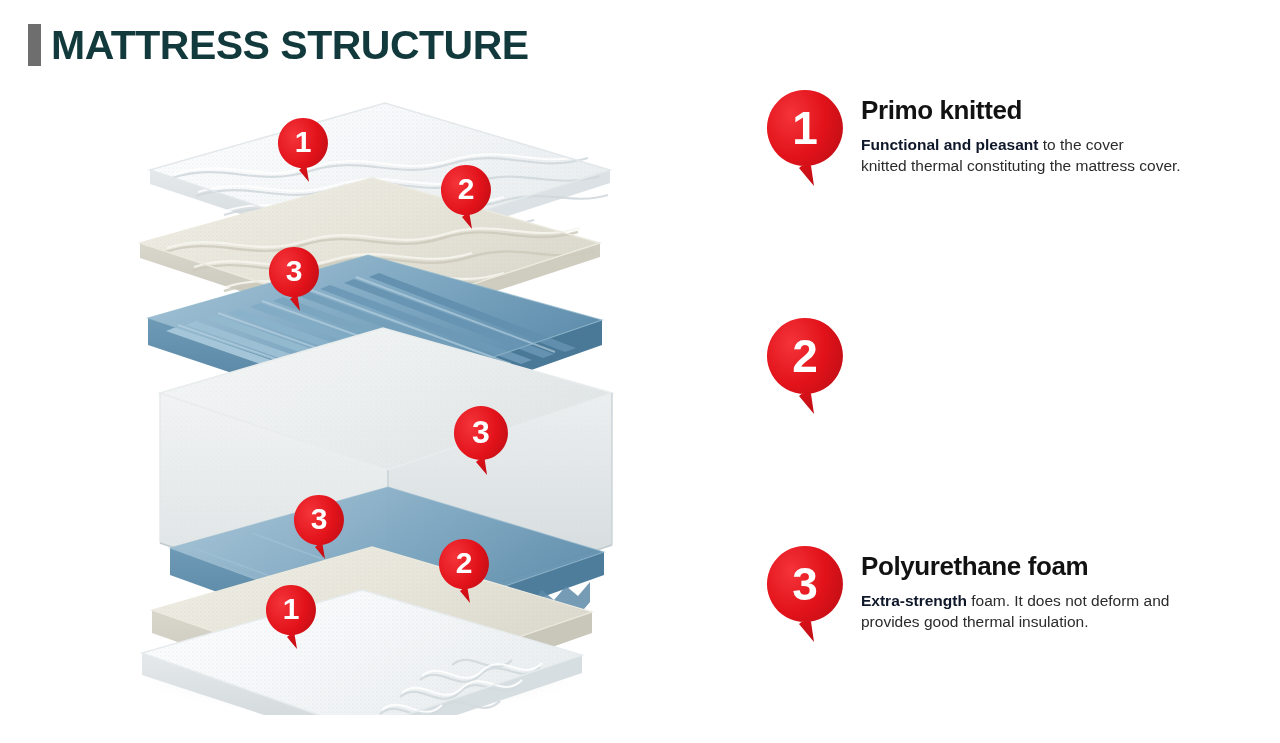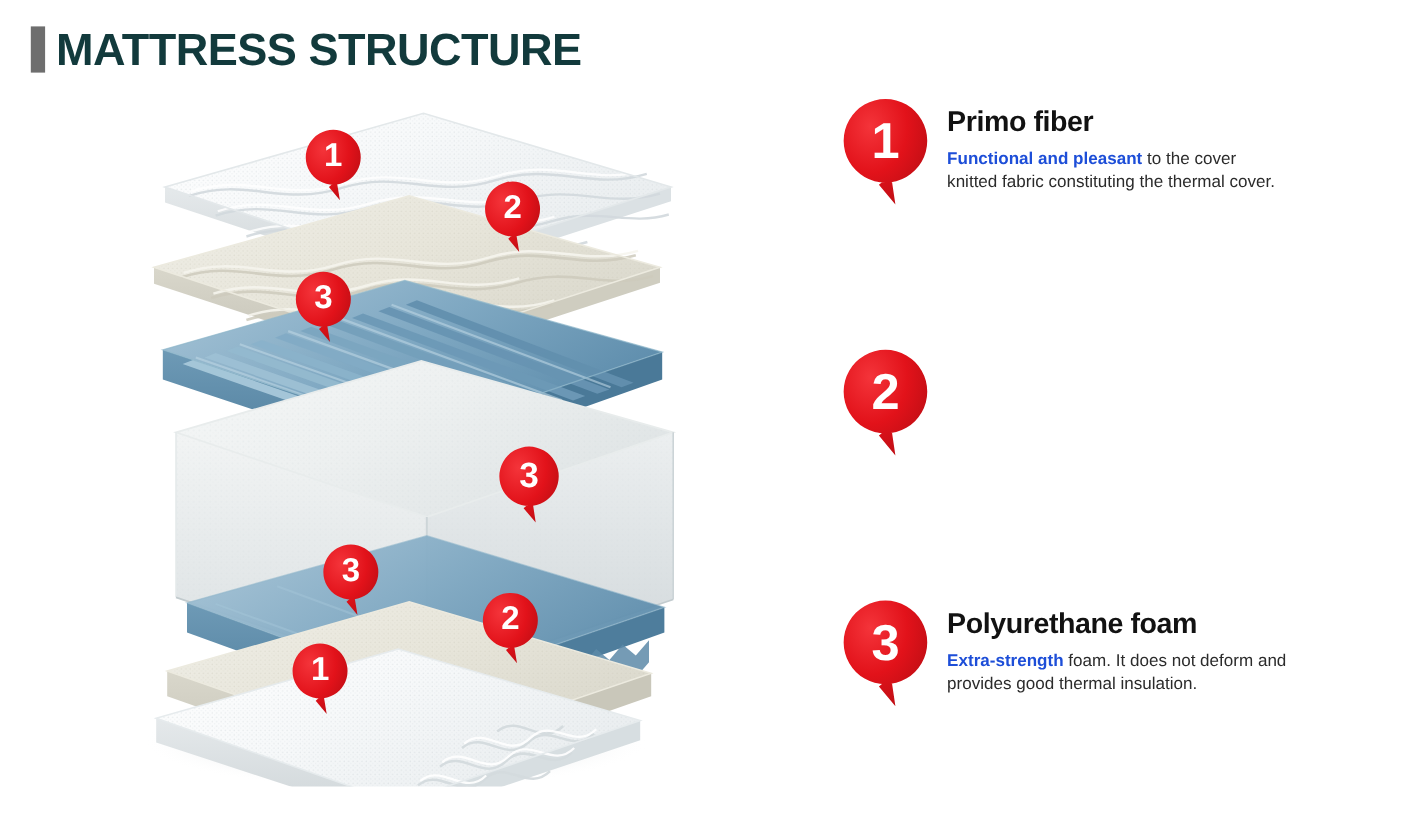--- a/index.html
+++ b/index.html
@@ -92,21 +92,21 @@
     line-height: 1.1;
     margin-bottom: 9px;
     white-space: nowrap;
   }
   .legend-desc {
     font-size: 15.5px;
     color: #2b2b2b;
     line-height: 1.38;
     max-width: 400px;
   }
-  .legend-desc b { font-weight: bold; color: #1d4ed8; }
+  .legend-desc b { font-weight: bold; color: #0f172a; }
 </style>
 </head>
 <body>
 
 <div id="root">
 
   <div class="title-row">
     <div class="title-bar"></div>
     <div class="title-text">MATTRESS STRUCTURE</div>
   </div>
@@ -388,24 +388,24 @@
               <stop offset="0" stop-color="#f4343a"></stop>
               <stop offset="0.5" stop-color="#e2121a"></stop>
               <stop offset="1" stop-color="#b60d13"></stop>
             </radialGradient>
           </defs>
           <path d="M40 2 a38 38 0 1 1 -0.1 0 Z M45 71 l4 27 l-15 -18 Z" fill="url(#lpg)"></path>
         </svg>
         <div class="pin-num" style="font-size:46px; top:17px; width:80px;">1</div>
       </div>
       <div class="legend-text">
-        <div class="legend-title">Primo fiber</div>
+        <div class="legend-title">Primo knitted</div>
         <div class="legend-desc">
           <b>Functional and pleasant</b><span> to the cover</span><br>
-          <span>knitted fabric constituting the thermal cover.</span>
+          <span>knitted thermal constituting the mattress cover.</span>
         </div>
       </div>
     </div>
 
     <div class="legend-item">
       <div class="legend-pin">
         <svg class="pin-svg" width="80" height="100" viewBox="0 0 80 100">
           <path d="M40 2 a38 38 0 1 1 -0.1 0 Z M45 71 l4 27 l-15 -18 Z" fill="url(#lpg)"></path>
         </svg>
         <div class="pin-num" style="font-size:46px; top:17px; width:80px;">2</div>

